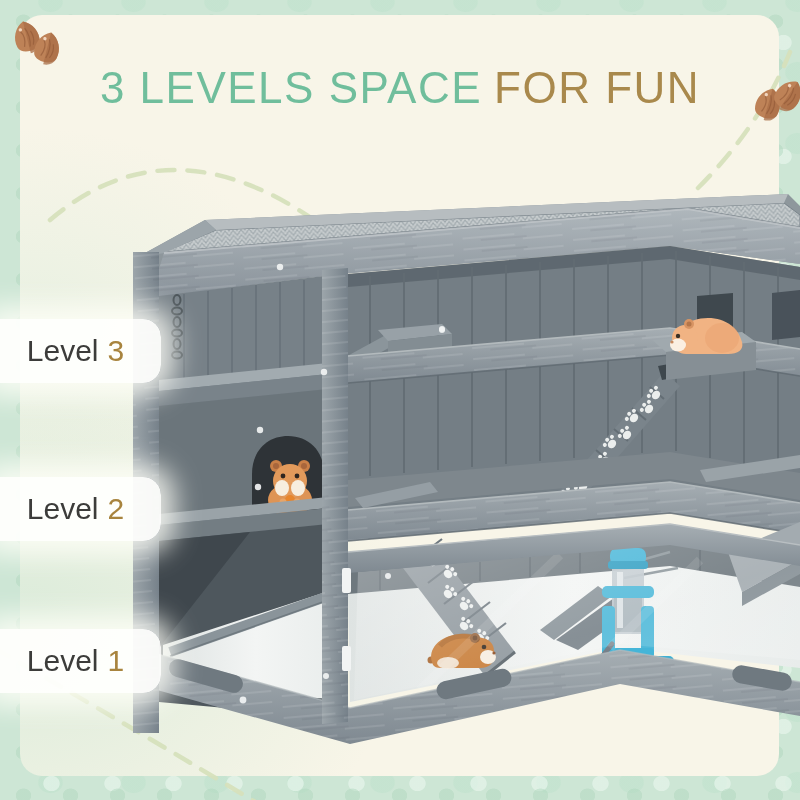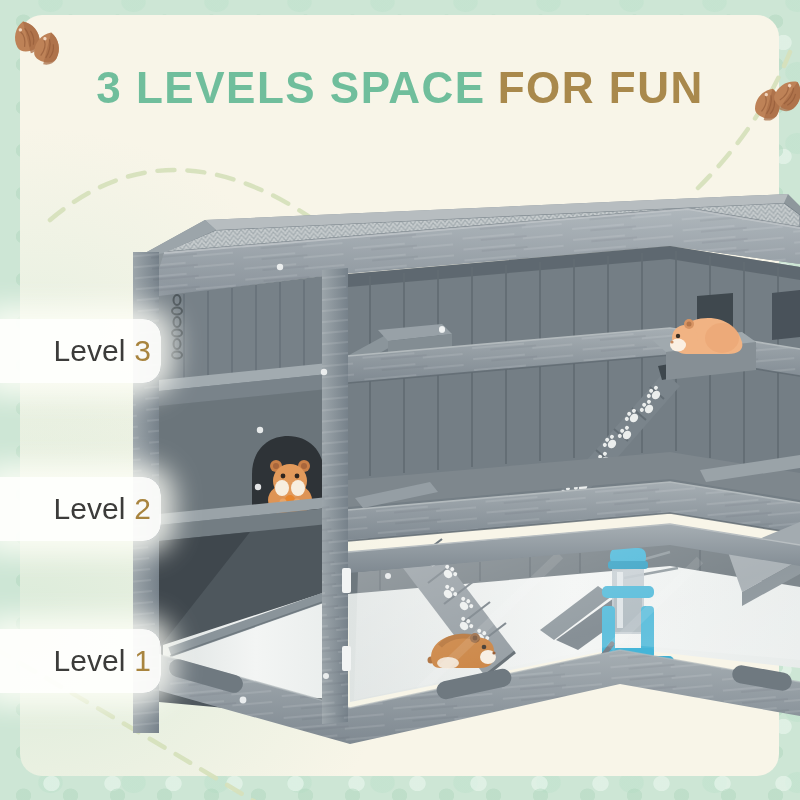--- a/index.html
+++ b/index.html
@@ -27,31 +27,31 @@
     position:absolute; left:20px; top:15px; right:21px; bottom:24px;
     background-color:var(--panel-cream);
     background-image:
       radial-gradient(620px 480px at 0% 80%, rgba(190,226,204,.5), transparent 62%),
       radial-gradient(420px 320px at 2% 40%, rgba(205,233,215,.35), transparent 60%);
     border-radius:22px;
   }
   .scene{position:absolute;left:0;top:0;width:800px;height:800px;}
   .title{
     position:absolute; top:63px; left:0; width:100%;
-    text-align:center; font-size:44px; font-weight:bold; letter-spacing:1.5px;
+    text-align:center; font-size:44px; font-weight:normal; letter-spacing:1.5px;
     white-space:nowrap;
   }
   .title .t-main{color:var(--title-main);}
   .title .t-accent{color:var(--title-accent); margin-left:12px;}
   .level-band{
     position:absolute; left:0; width:161px; height:64px;
     background:rgba(255,255,253,.95);
     border-radius:0 18px 18px 0;
     box-shadow:0 0 26px 14px rgba(255,255,248,.8);
-    display:flex; align-items:center; justify-content:flex-end;
+    display:flex; align-items:center; justify-content:center;
     font-size:30px; color:var(--level-label);
     padding-right:10px;
   }
   .level-band .num{color:var(--level-number); margin-left:9px;}
   #band-3{top:319px;}
   #band-2{top:477px;}
   #band-1{top:629px;}
 </style>
 </head>
 <body>

